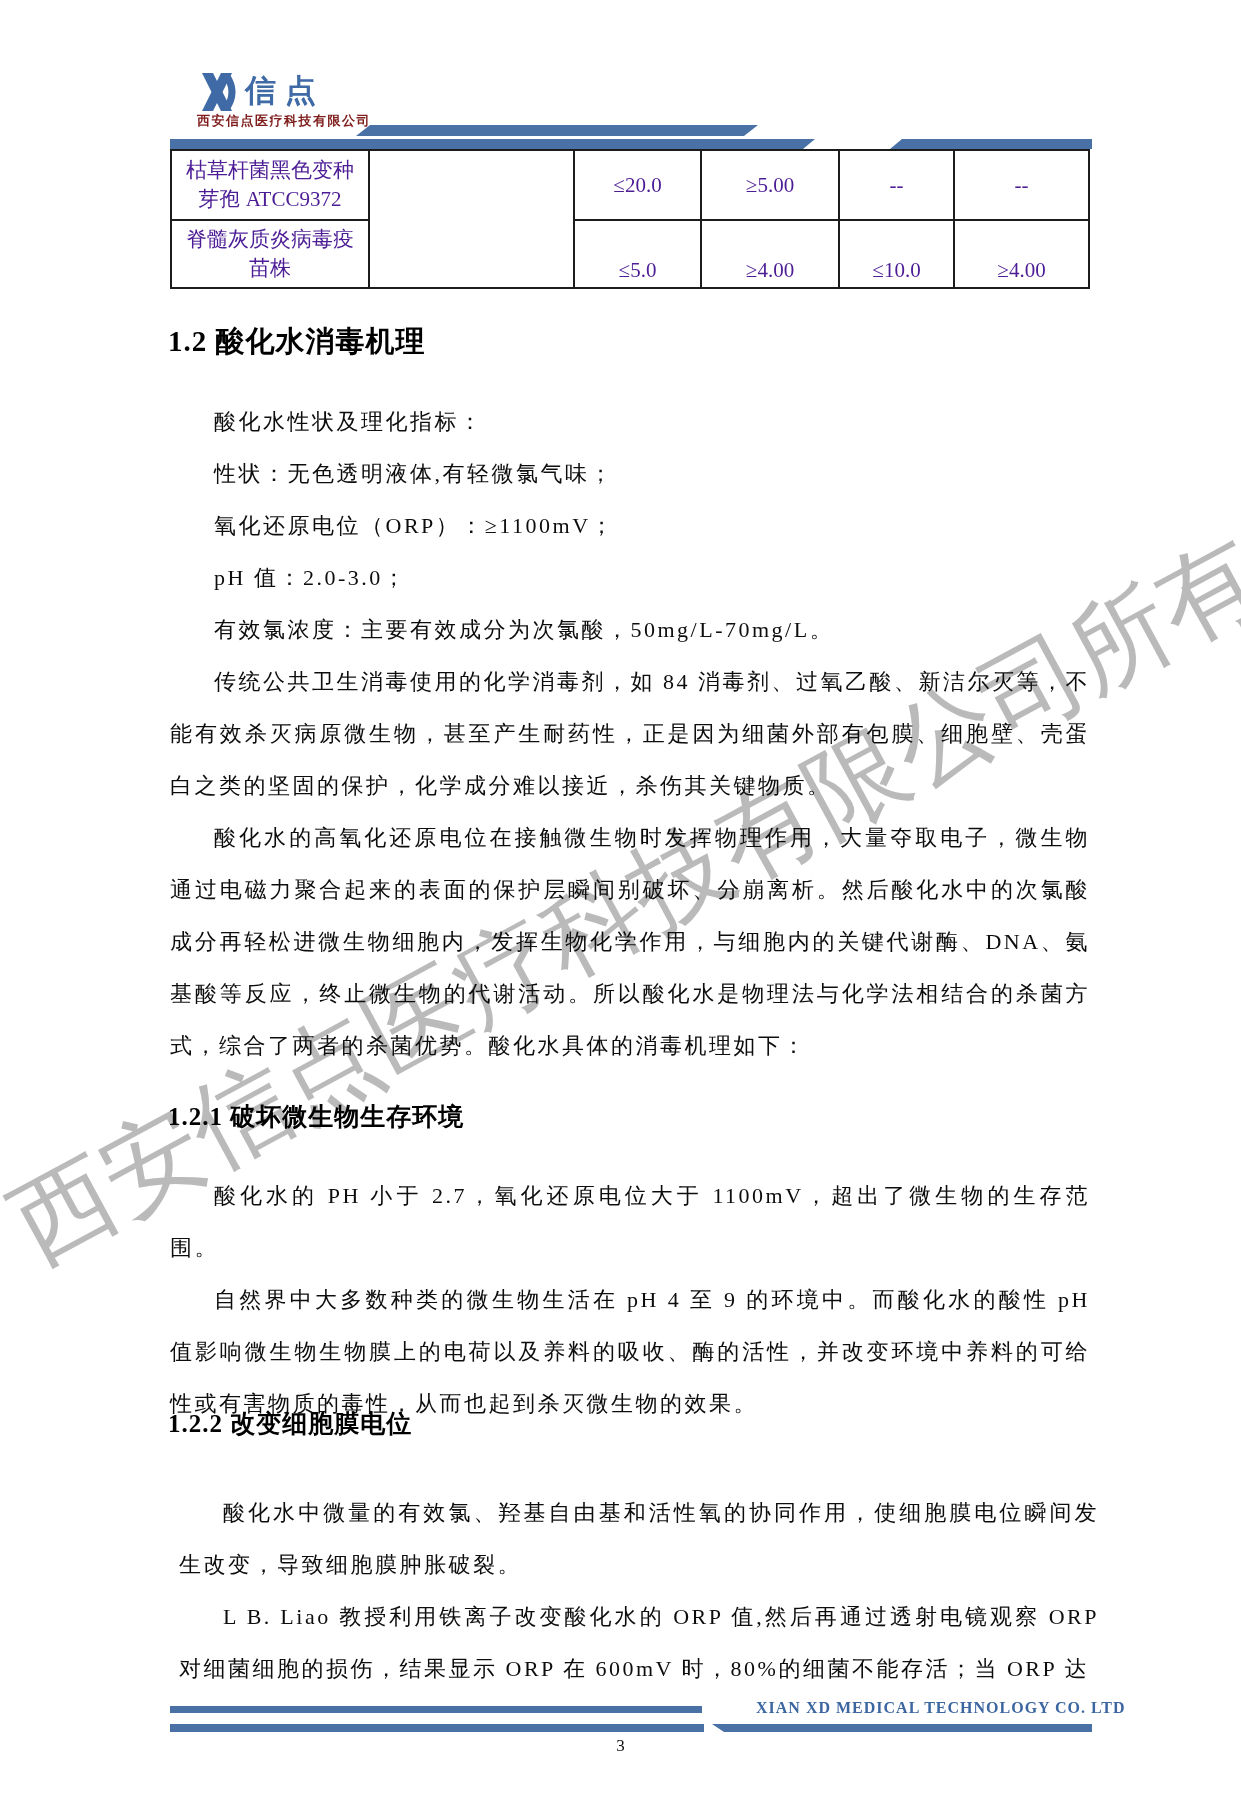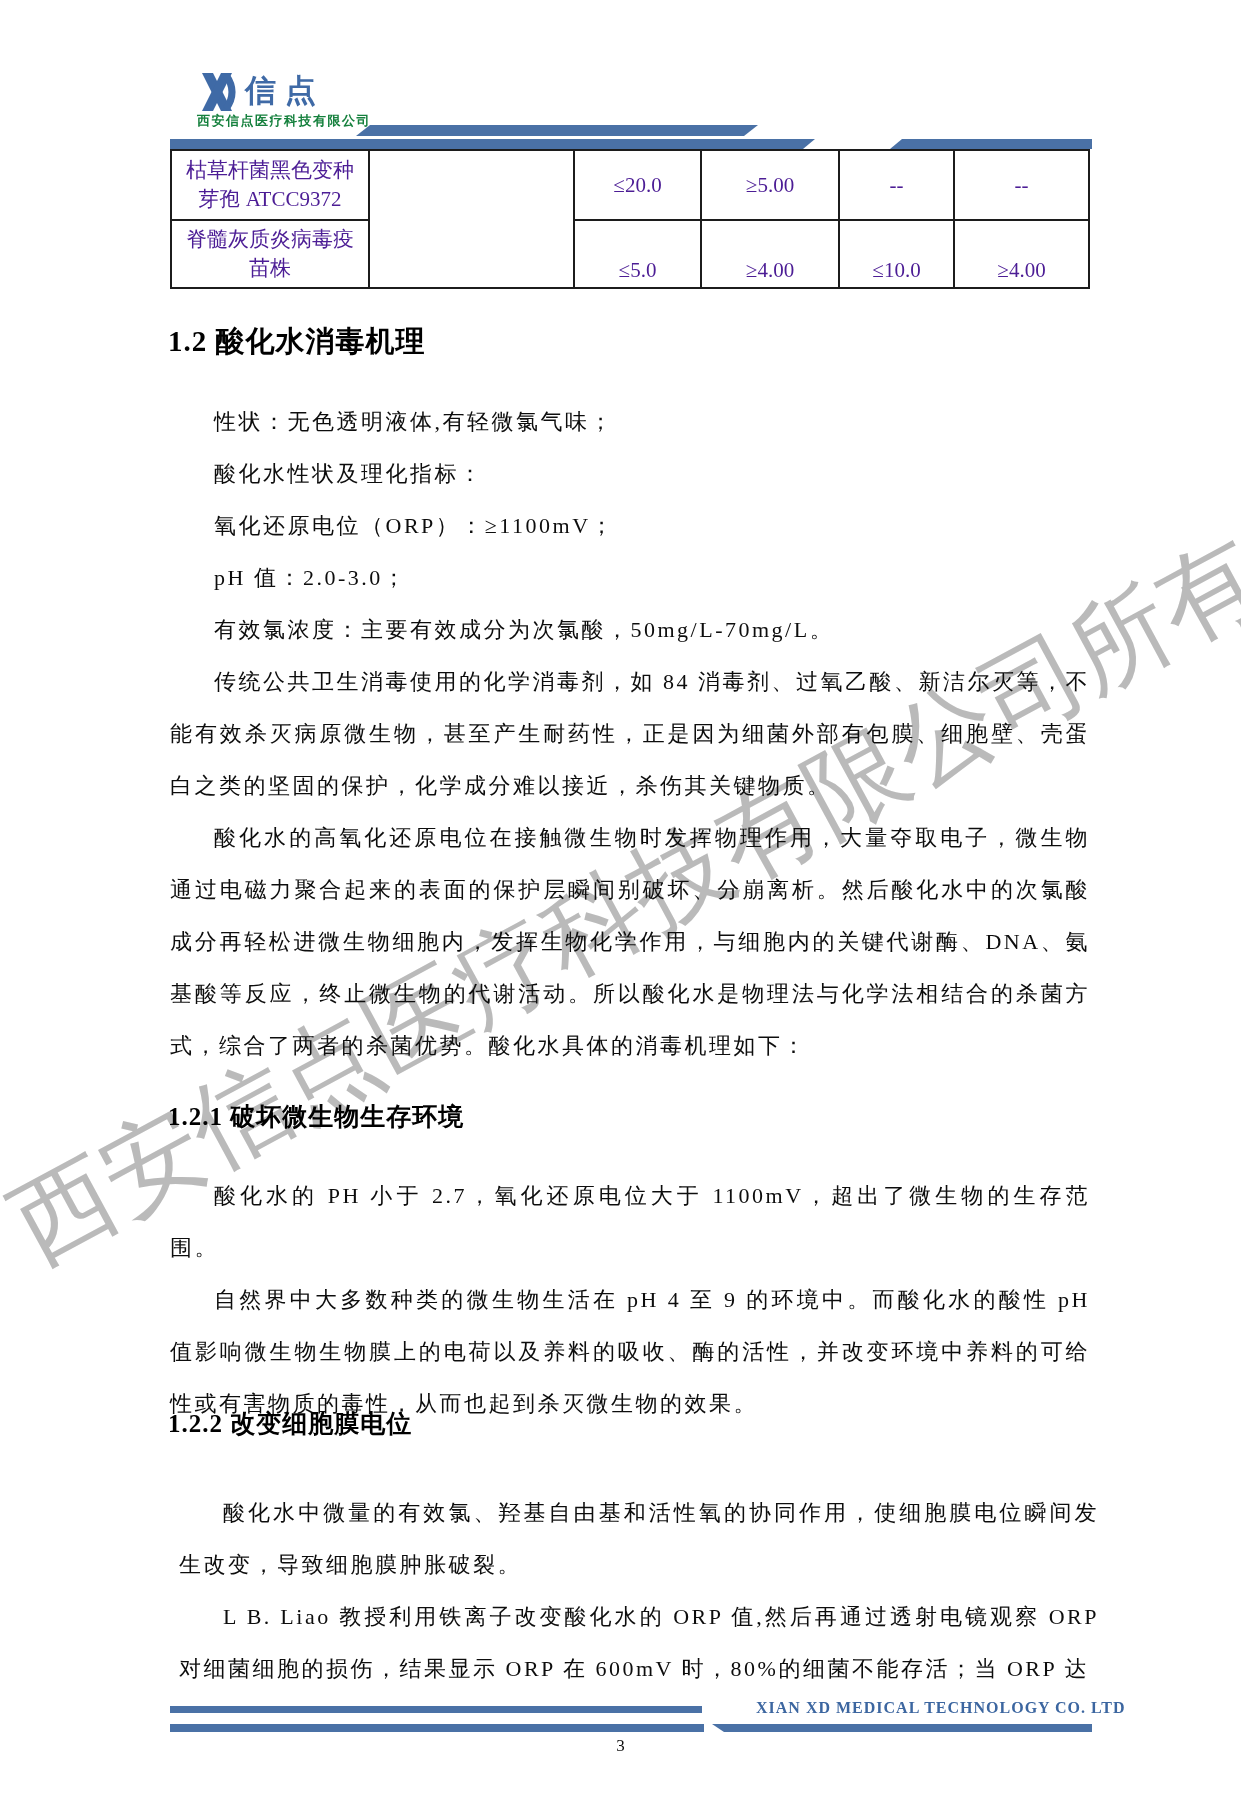--- a/index.html
+++ b/index.html
@@ -19,21 +19,21 @@
   .content{position:relative;z-index:1;}
   
   #logo-mark{position:absolute;left:201px;top:71px;}
   #logo-text{
     position:absolute;left:245px;top:68px;font-size:31px;line-height:44px;
     font-weight:bold;color:#3f6aa6;letter-spacing:9px;
     font-family:"DejaVu Sans",sans-serif;
   }
   #company-cn{
     position:absolute;left:197px;top:113px;font-size:13px;line-height:16px;
-    font-weight:bold;color:#15803d;letter-spacing:1.5px;
+    font-weight:bold;color:#7f1d1d;letter-spacing:1.5px;
     font-family:"DejaVu Sans",sans-serif;
   }
   .bar{position:absolute;background:#4a71a6;}
   #hdr-bar-top{left:356px;top:125px;width:402px;height:11px;
     clip-path:polygon(14px 0,100% 0,calc(100% - 14px) 100%,0 100%);}
   #hdr-bar-left{left:170px;top:139px;width:645px;height:10px;
     clip-path:polygon(0 0,100% 0,calc(100% - 12px) 100%,0 100%);}
   #hdr-bar-right{left:890px;top:139px;width:202px;height:10px;
     clip-path:polygon(12px 0,100% 0,100% 100%,0 100%);}
   
@@ -125,22 +125,22 @@
         <td class="vbot">≤5.0</td>
         <td class="vbot">≥4.00</td>
         <td class="vbot">≤10.0</td>
         <td class="vbot">≥4.00</td>
       </tr>
     </tbody>
       </table>
 
     <div class="h-main">1.2 酸化水消毒机理</div>
     <div class="tblock" id="block-1">
+      <p>酸化水性状及理化指标：</p>
       <p>性状：无色透明液体,有轻微氯气味；</p>
-      <p>酸化水性状及理化指标：</p>
       <p>氧化还原电位（ORP）：≥1100mV；</p>
       <p>pH 值：2.0-3.0；</p>
       <p>有效氯浓度：主要有效成分为次氯酸，50mg/L-70mg/L。</p>
       <p>传统公共卫生消毒使用的化学消毒剂，如 84 消毒剂、过氧乙酸、新洁尔灭等，不能有效杀灭病原微生物，甚至产生耐药性，正是因为细菌外部有包膜、细胞壁、壳蛋白之类的坚固的保护，化学成分难以接近，杀伤其关键物质。</p>
       <p>酸化水的高氧化还原电位在接触微生物时发挥物理作用，大量夺取电子，微生物通过电磁力聚合起来的表面的保护层瞬间别破坏、分崩离析。然后酸化水中的次氯酸成分再轻松进微生物细胞内，发挥生物化学作用，与细胞内的关键代谢酶、DNA、氨基酸等反应，终止微生物的代谢活动。所以酸化水是物理法与化学法相结合的杀菌方式，综合了两者的杀菌优势。酸化水具体的消毒机理如下：</p>
     </div>
 
     <div class="h-sub" id="h-121">1.2.1 破坏微生物生存环境</div>
     <div class="tblock" id="block-2">
       <p>酸化水的 PH 小于 2.7，氧化还原电位大于 1100mV，超出了微生物的生存范围。</p>

